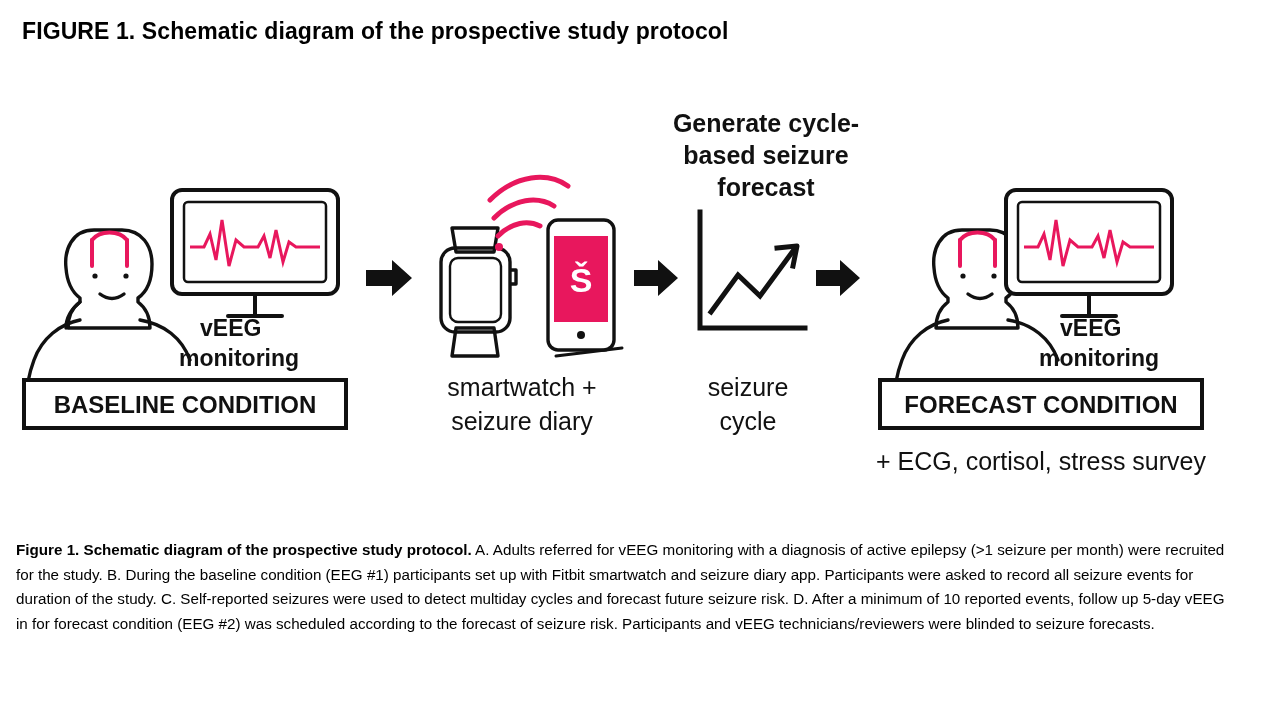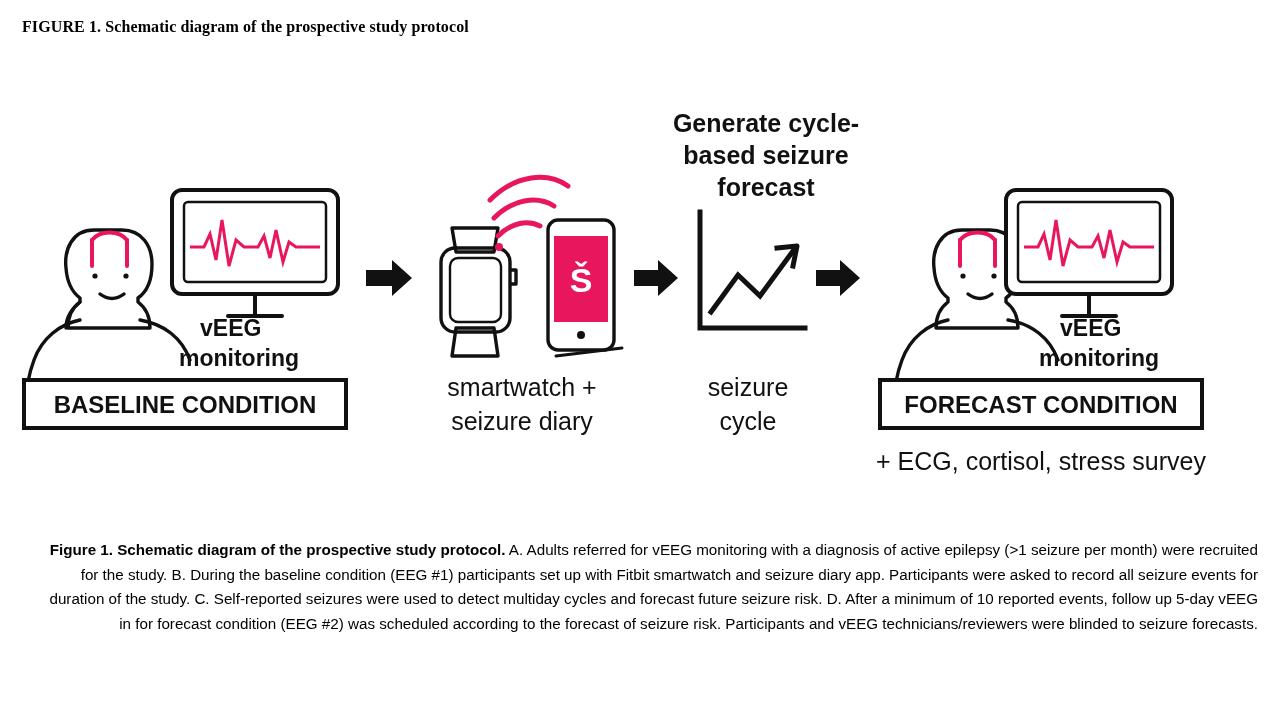--- a/index.html
+++ b/index.html
@@ -17,40 +17,39 @@
   }
   .page {
     position: relative;
     width: 1280px;
     height: 720px;
   }
   .fig-title {
     position: absolute;
     left: 22px;
     top: 18px;
-    font-size: 16px;
+    font-size: 23px;
     font-weight: bold;
     letter-spacing: 0.1px;
-    font-family: Liberation Serif, serif;
   }
   .diagram {
     position: absolute;
     left: 0;
     top: 70px;
     width: 1280px;
     height: 430px;
   }
   .caption {
     position: absolute;
-    left: 40px;
+    left: 16px;
     top: 538px;
     width: 1218px;
     font-size: 15.2px;
     line-height: 1.62;
-    text-align: right;
+    text-align: left;
   }
   .caption b {
     font-weight: bold;
   }
   .divider {
     position: absolute;
     left: 0;
     top: 519px;
     width: 1280px;
     height: 1px;

